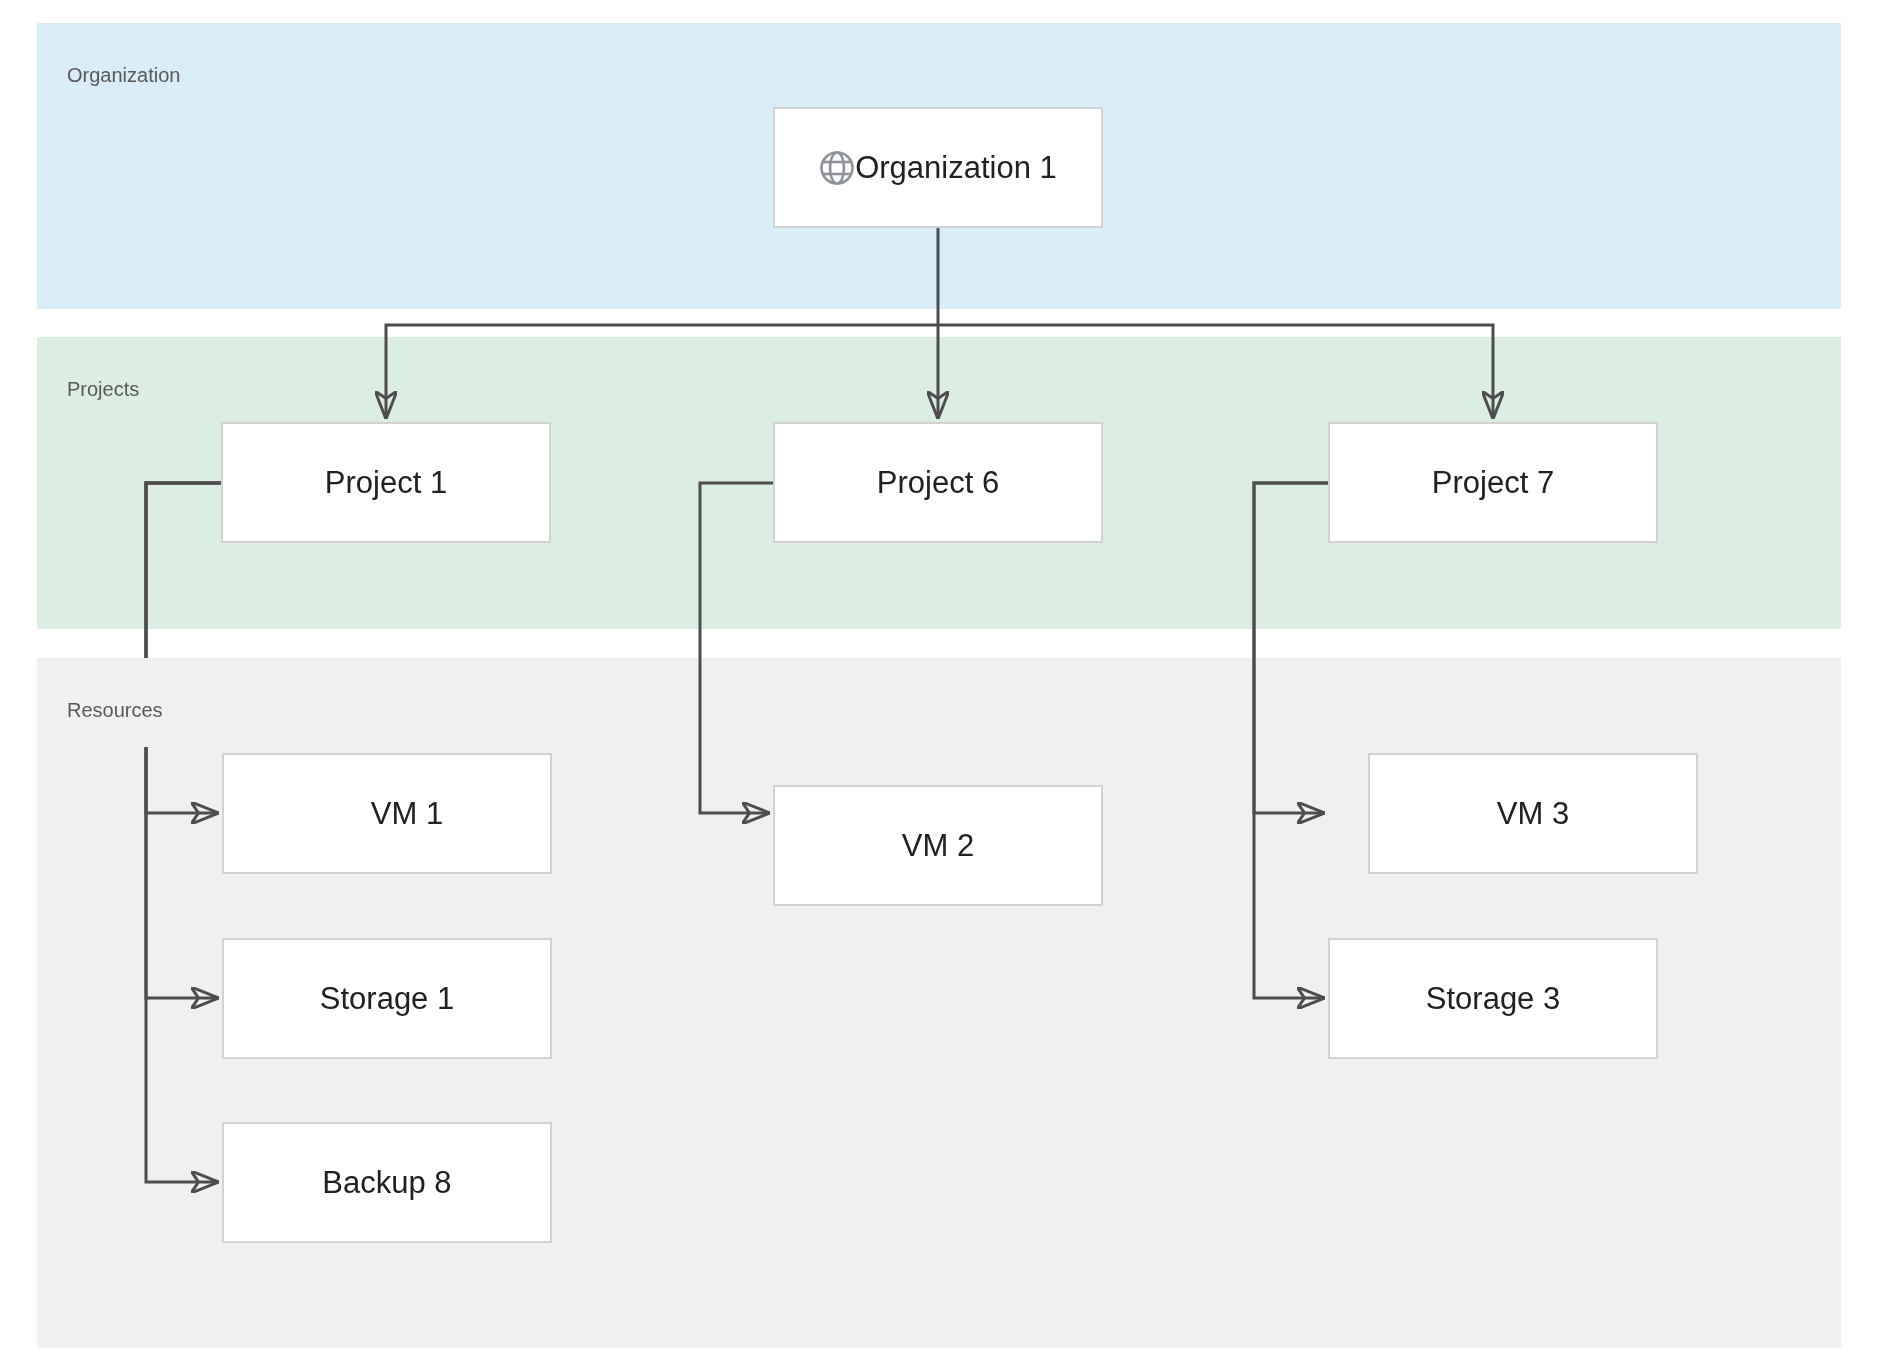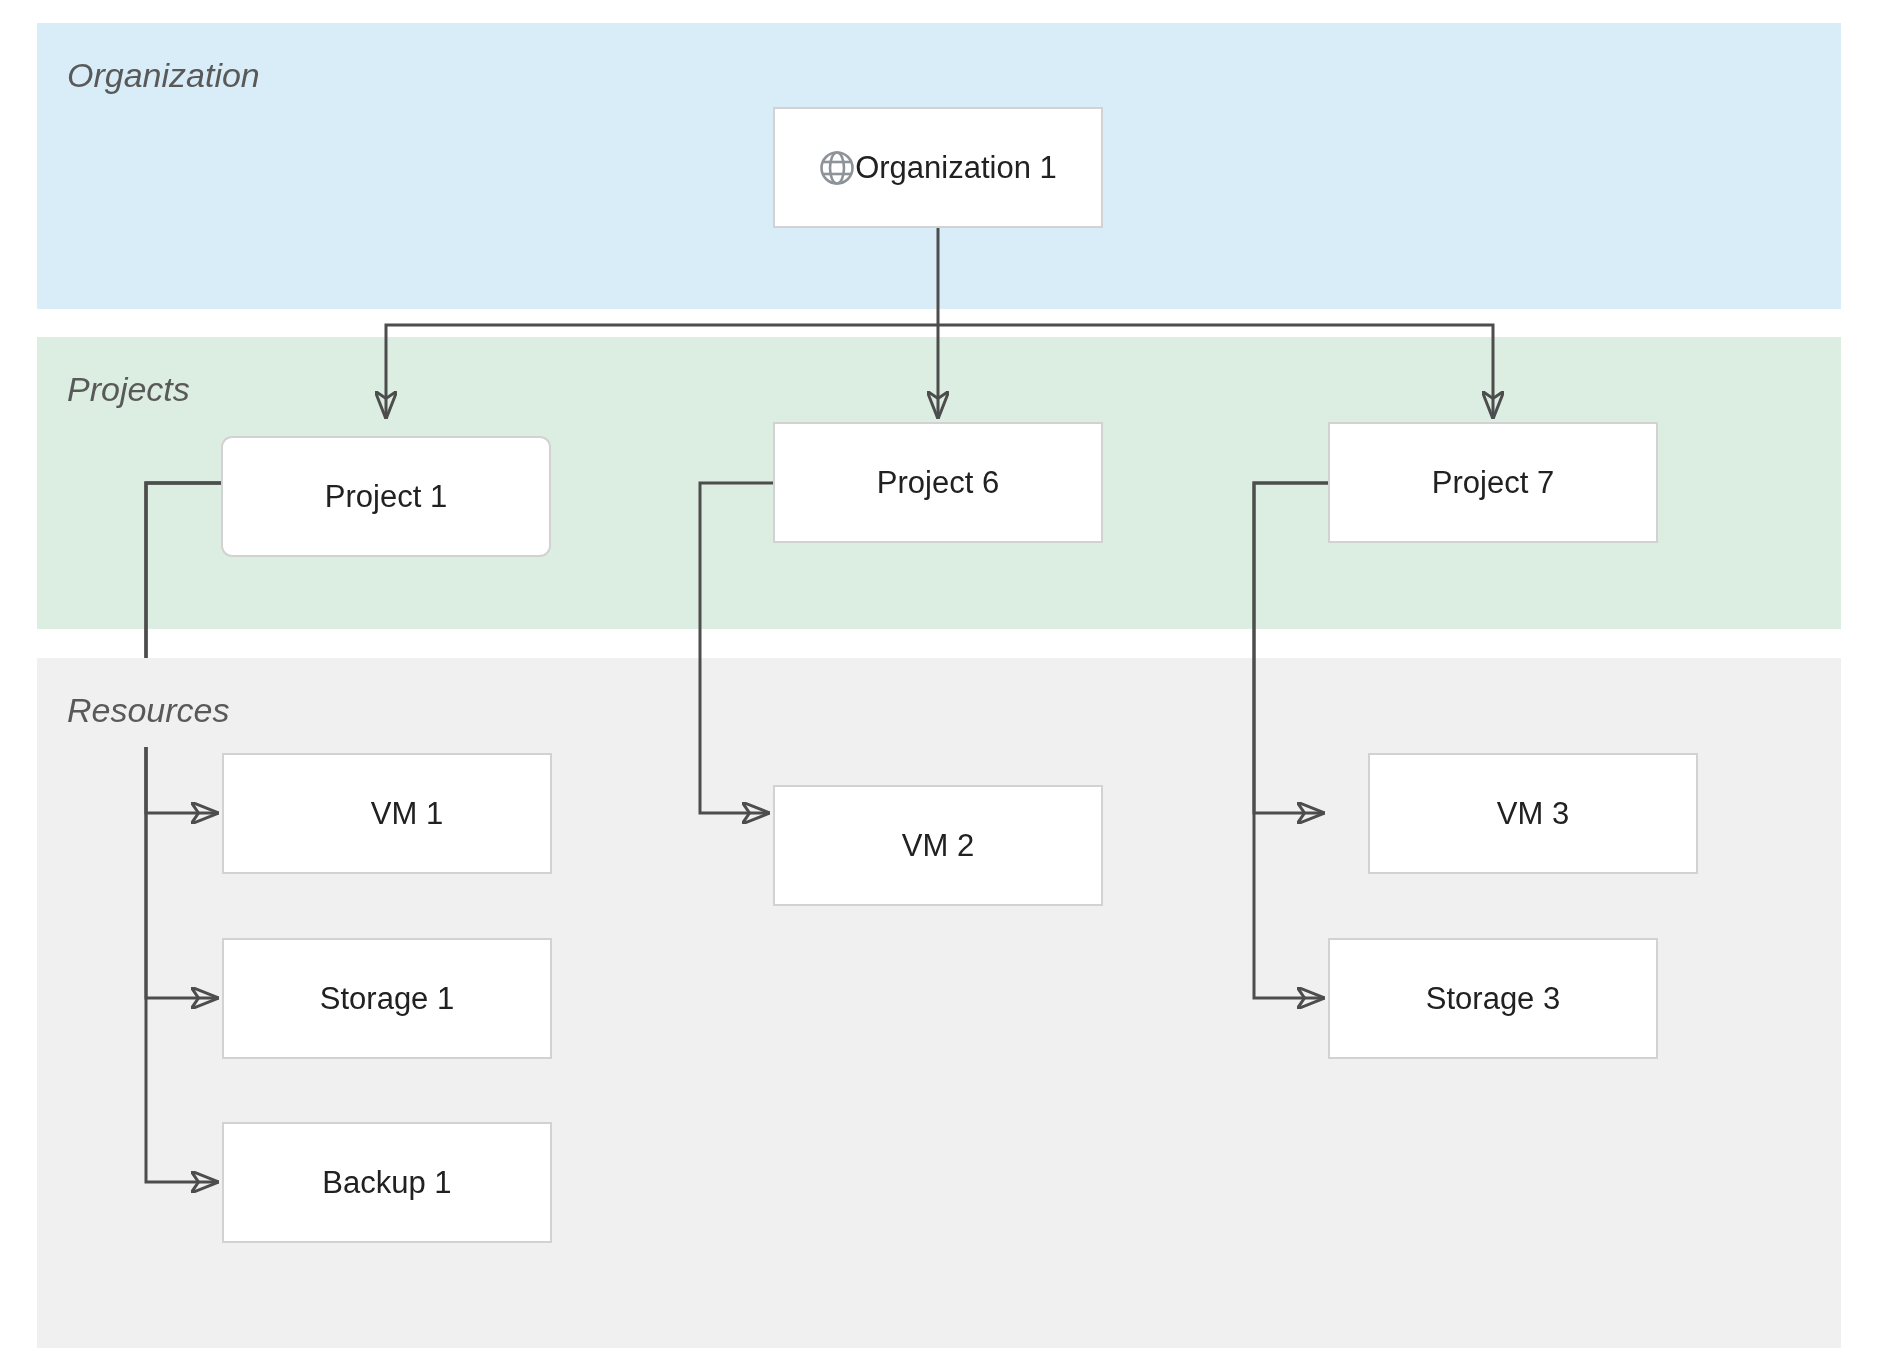--- a/index.html
+++ b/index.html
@@ -26,42 +26,41 @@
   .band-organization{top:23px;height:286px;background:var(--organization-band-color);}
   .band-projects{top:337px;height:292px;background:var(--projects-band-color);}
   .band-resources{top:658px;height:690px;background:var(--resources-band-color);}
 
   .edges{position:absolute;left:0;top:0;width:1884px;height:1358px;}
   .edges path{stroke:var(--connector-color);stroke-width:3;fill:none;}
   .arrowhead{fill:var(--connector-color);stroke:none;}
 
   .band-label{
     position:absolute;
-    font-size:34px;line-height:30px;
+    font-size:20px;line-height:30px;
     color:var(--band-label-color);
     padding:37px 16px 22px 14px;
     white-space:nowrap;
-    font-style:italic;
   }
   .label-organization{left:53px;top:23px;background:var(--organization-band-color);}
   .label-projects{left:53px;top:337px;background:var(--projects-band-color);}
   .label-resources{left:53px;top:658px;background:var(--resources-band-color);}
 
   .node{
     position:absolute;
     width:330px;height:121px;
     background:var(--node-fill-color);
     border:2px solid var(--node-border-color);
     box-sizing:border-box;
     display:flex;align-items:center;justify-content:center;
     font-size:31px;color:var(--node-text-color);
     white-space:nowrap;
   }
   .node-organization1{left:773px;top:107px;}
-  .node-project1{left:221px;top:436px;border-radius:11px;}
+  .node-project1{left:221px;top:422px;}
   .node-project2{left:773px;top:422px;}
   .node-project3{left:1328px;top:422px;}
   .node-vm1{left:222px;top:753px;padding-left:40px;}
   .node-vm2{left:773px;top:785px;}
   .node-vm3{left:1328px;top:753px;margin-left:40px;}
   .node-storage1{left:222px;top:938px;}
   .node-storage3{left:1328px;top:938px;}
   .node-backup1{left:222px;top:1122px;}
 
   .globe{width:36px;height:36px;flex:0 0 auto;}
@@ -117,21 +116,21 @@
     <span>Project 7</span>
   </div>
 
   <div class="node node-vm1">
     <span>VM 1</span>
   </div>
   <div class="node node-storage1">
     <span>Storage 1</span>
   </div>
   <div class="node node-backup1">
-    <span>Backup 1</span>
+    <span>Backup 8</span>
   </div>
 
   <div class="node node-vm2">
     <span>VM 2</span>
   </div>
 
   <div class="node node-vm3">
     <span>VM 3</span>
   </div>
   <div class="node node-storage3">

